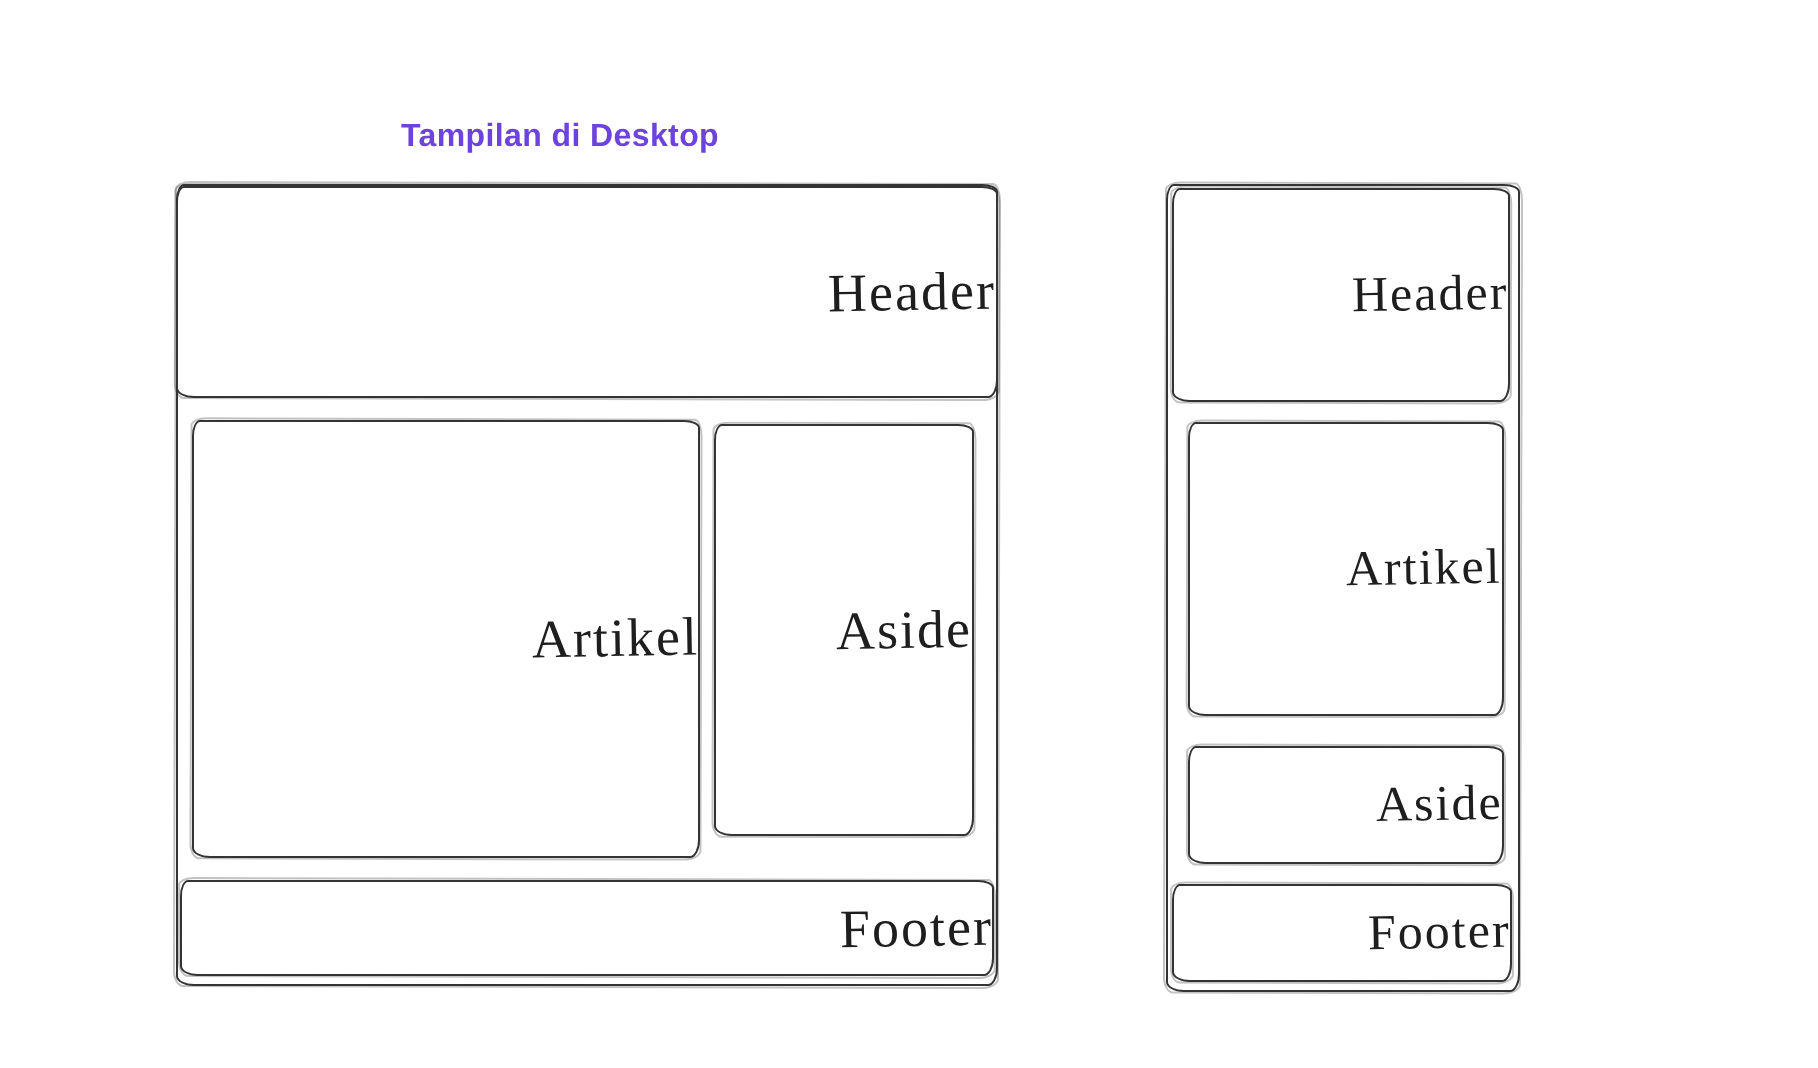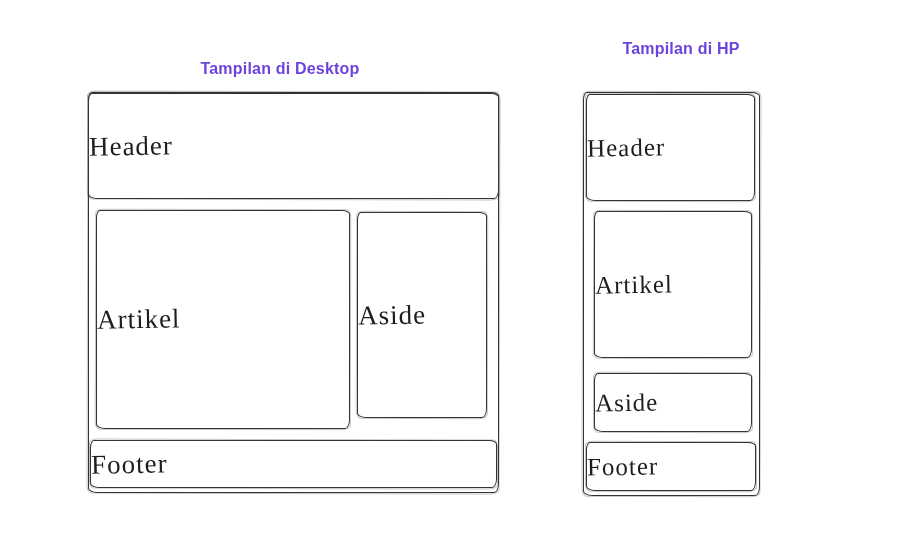--- a/index.html
+++ b/index.html
@@ -30,21 +30,21 @@
   .title-phone{left:531px;top:40px;width:300px;}
 
   
   .sketch{
     position:absolute;
     background:#ffffff;
     border:1.6px solid var(--sketch-stroke);
     border-radius:4px 8px 5px 9px / 8px 4px 9px 5px;
     display:flex;
     align-items:center;
-    justify-content:flex-start;
+    justify-content:flex-end;
   }
   .sketch::after{
     content:"";
     position:absolute;
     inset:-2px;
     border:1px solid rgba(52,52,52,.30);
     border-radius:8px 4px 9px 5px / 4px 9px 5px 8px;
     transform:rotate(.15deg);
     pointer-events:none;
   }
@@ -72,21 +72,20 @@
   .p-aside  {left:594px; top:373px; width:158px; height:59px;}
   .p-footer {left:586px; top:442px; width:170px; height:49px;}
 </style>
 </head>
 <body>
 
 <div class="canvas">
 
   <div class="panel-title title-desktop">Tampilan di Desktop</div>
 
-  <div class="panel-title title-phone">Tampilan di HP</div>
 
   <div class="sketch d-outer"></div>
 
   <div class="sketch d-header">
     <span class="lbl">Header</span>
   </div>
 
   <div class="sketch d-artikel">
     <span class="lbl">Artikel</span>
   </div>

